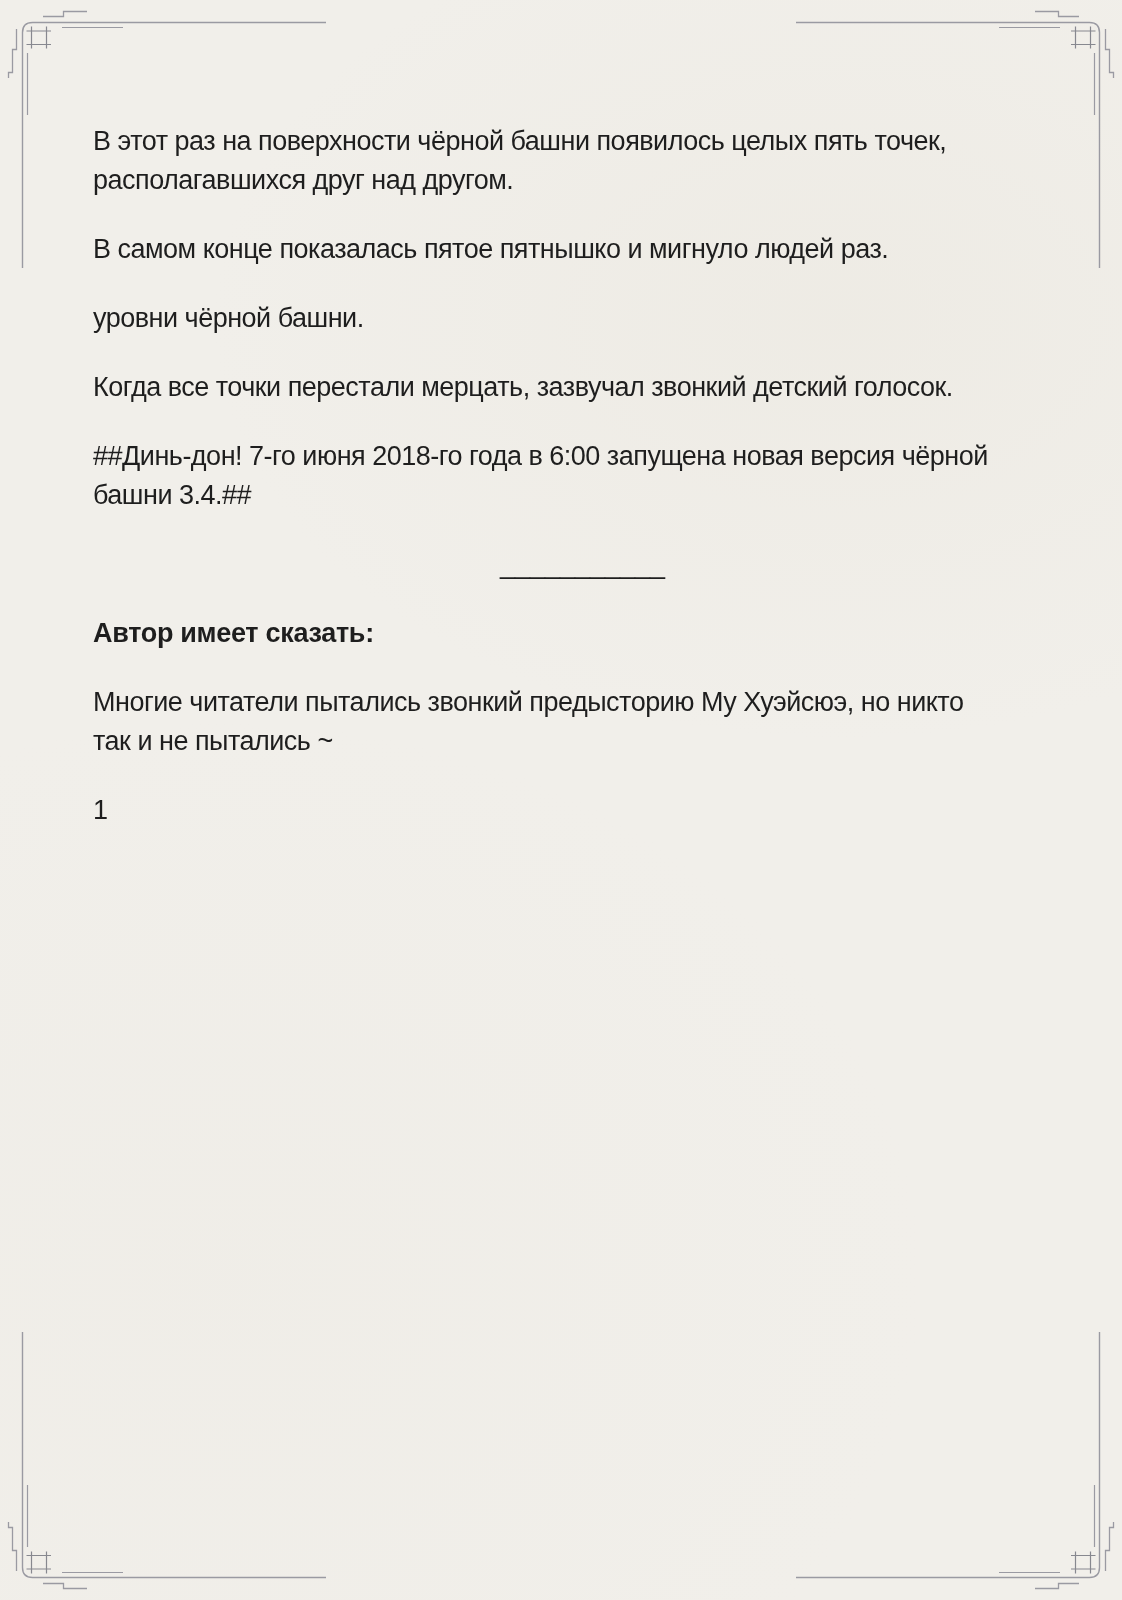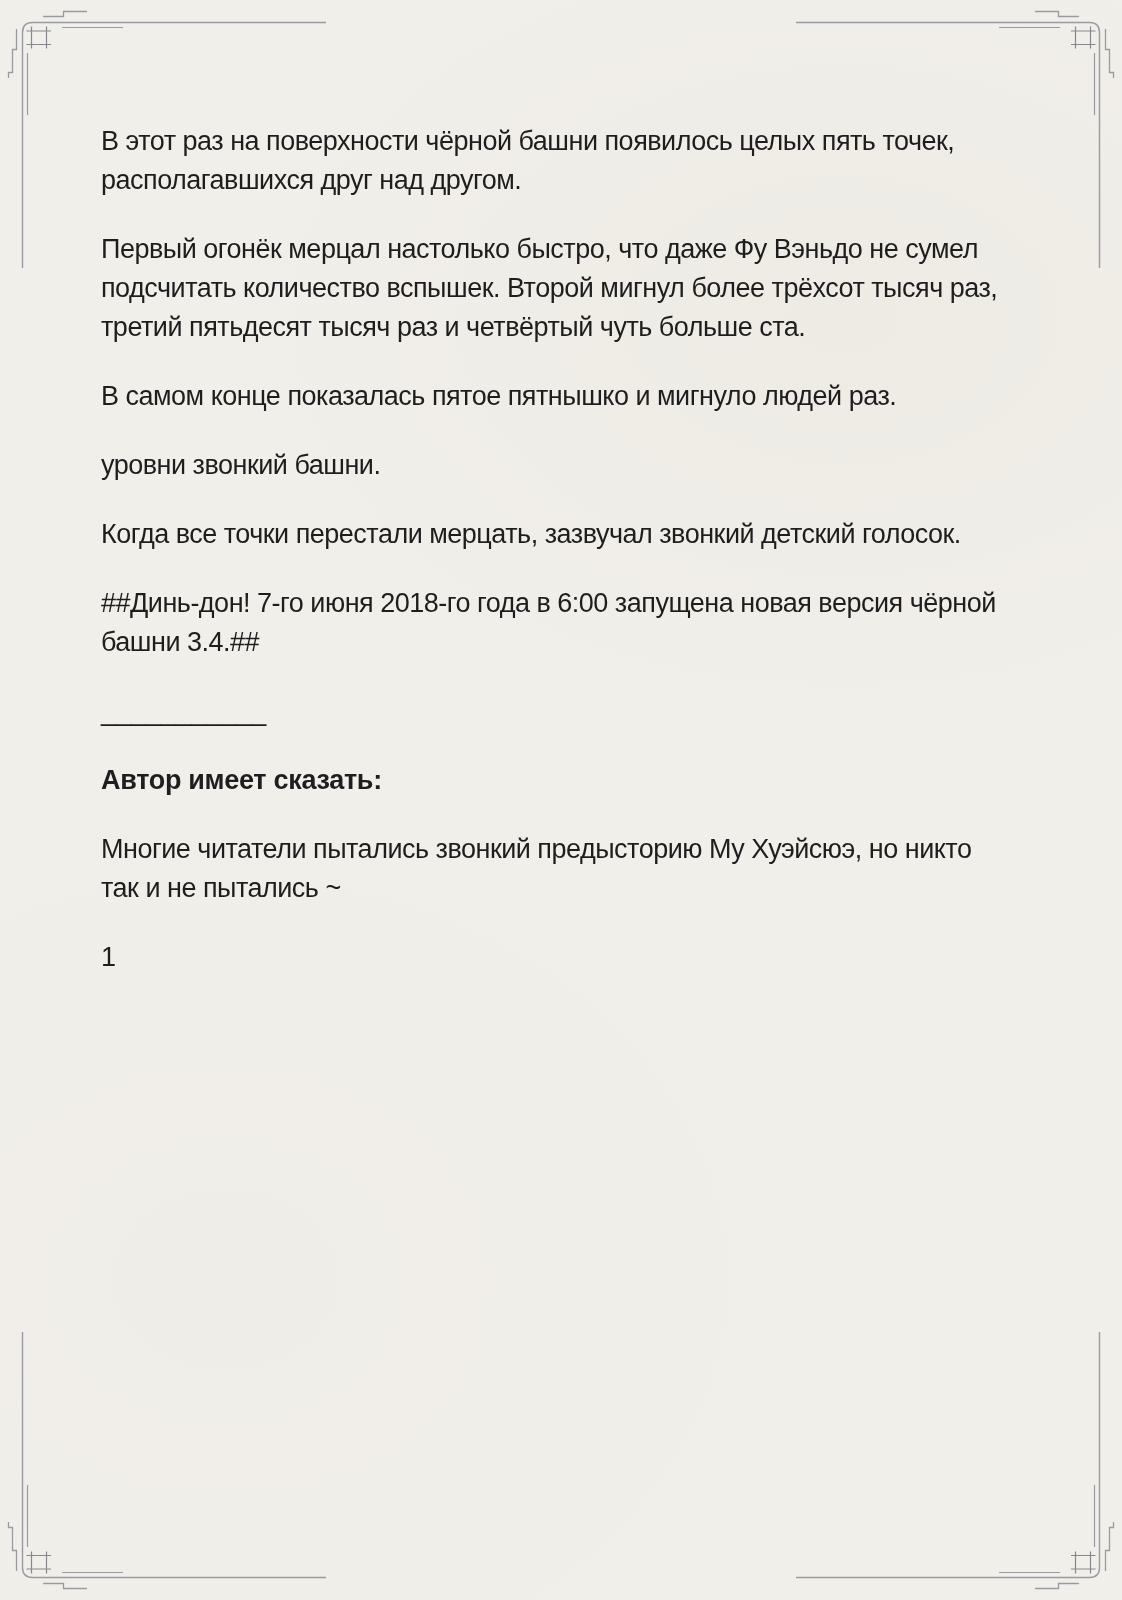--- a/index.html
+++ b/index.html
@@ -22,24 +22,24 @@
   .c-br{bottom:0;right:0;transform:scale(-1,-1);}
   .corner path{fill:none;stroke-linecap:butt;}
   .frame-line{stroke:#9a9aa2;stroke-width:1.4;}
   .accent-line{stroke:#9a9aa2;stroke-width:1.2;}
   .square-glyph{stroke:#87888f;stroke-width:1.2;}
   .step-line{stroke:#9a9aa2;stroke-width:1.3;}
   .text-block{
     position:absolute;top:122px;left:93px;right:50px;
     font-size:27px;line-height:39px;letter-spacing:-0.5px;color:#1e1e1e;
   }
-  .text-block p{margin:0 0 30px 8px;}
+  .text-block p{margin:0 0 30px 0;}
   .ln{display:block;white-space:pre;}
   .heading .ln{font-weight:bold;letter-spacing:-0.3px;}
-  .separator .ln{letter-spacing:0;}
+  .separator .ln{letter-spacing:0;text-align:center;}
 </style>
 </head>
 <body>
 
 <div class="paper"></div>
 
 <svg class="corner c-tl" viewBox="0 0 330 280">
   <path class="frame-line" d="M326 22.5 H32.5 Q22.5 22.5 22.5 32.5 V268"></path>
   <path class="accent-line" d="M62 27.5 H123"></path>
   <path class="accent-line" d="M27.5 53 V115"></path>
@@ -72,32 +72,27 @@
   <path class="step-line" d="M16.5 29 V49.5 H12.5 V72.5 H8.5 V78"></path>
 </svg>
 
 <main class="text-block">
 
   <p>
     <span class="ln">В этот раз на поверхности чёрной башни появилось целых пять точек,</span>
     <span class="ln">располагавшихся друг над другом.</span>
   </p>
 
-  <p>
-    <span class="ln">Первый огонёк мерцал настолько быстро, что даже Фу Вэньдо не сумел</span>
-    <span class="ln">подсчитать количество вспышек. Второй мигнул более трёхсот тысяч раз,</span>
-    <span class="ln">третий пятьдесят тысяч раз и четвёртый чуть больше ста.</span>
-  </p>
 
   <p>
     <span class="ln">В самом конце показалась пятое пятнышко и мигнуло людей раз.</span>
   </p>
 
   <p>
-    <span class="ln">уровни звонкий башни.</span>
+    <span class="ln">уровни чёрной башни.</span>
   </p>
 
   <p>
     <span class="ln">Когда все точки перестали мерцать, зазвучал звонкий детский голосок.</span>
   </p>
 
   <p>
     <span class="ln">##Динь-дон! 7-го июня 2018-го года в 6:00 запущена новая версия чёрной</span>
     <span class="ln">башни 3.4.##</span>
   </p>

